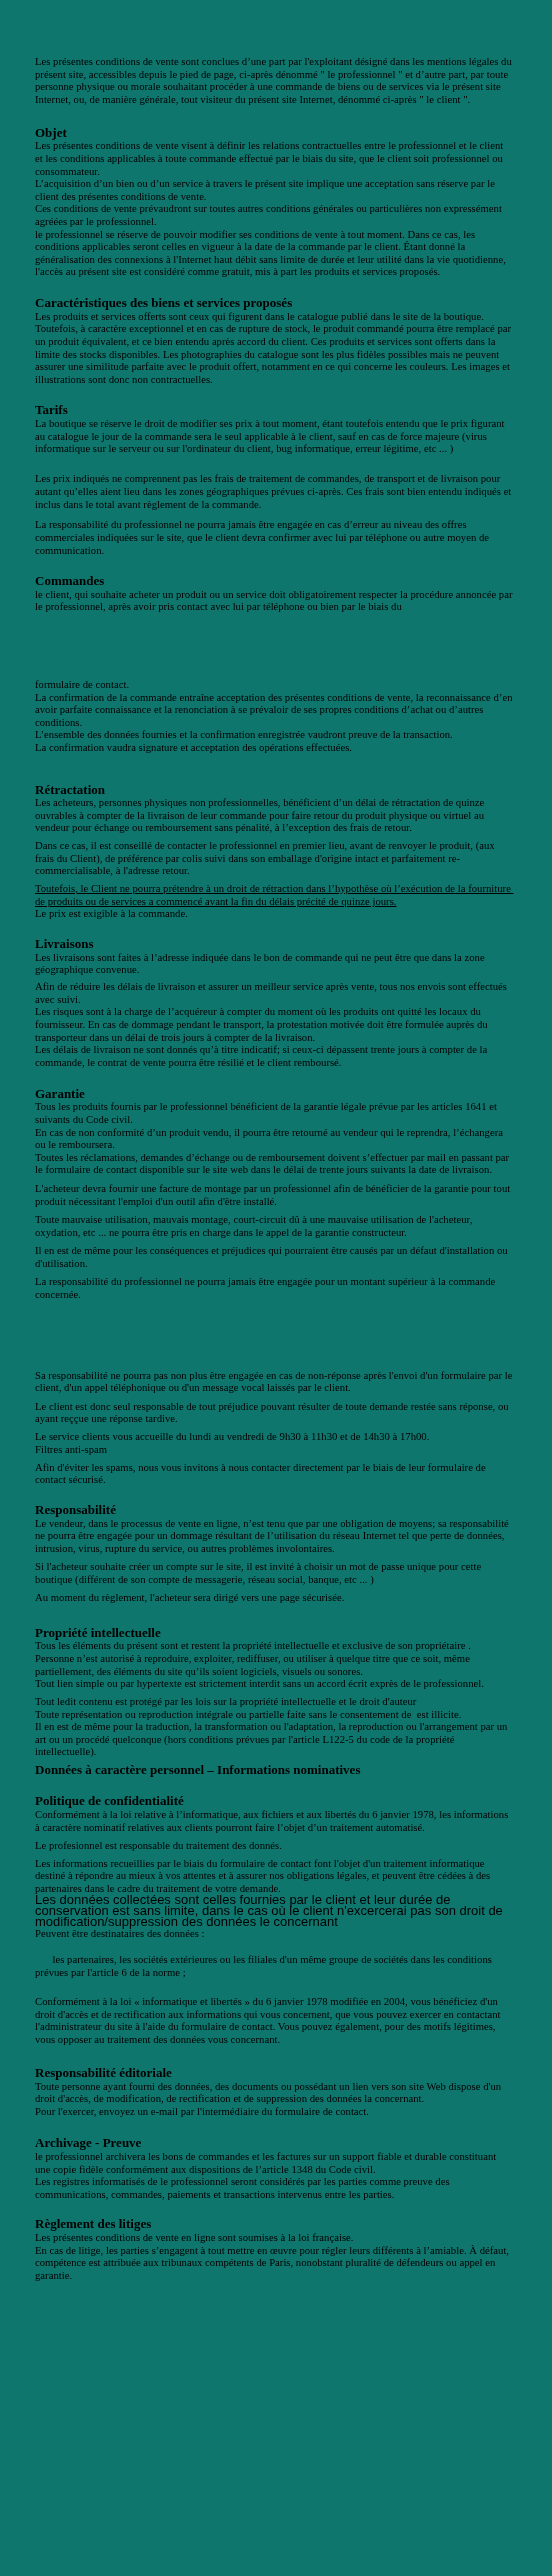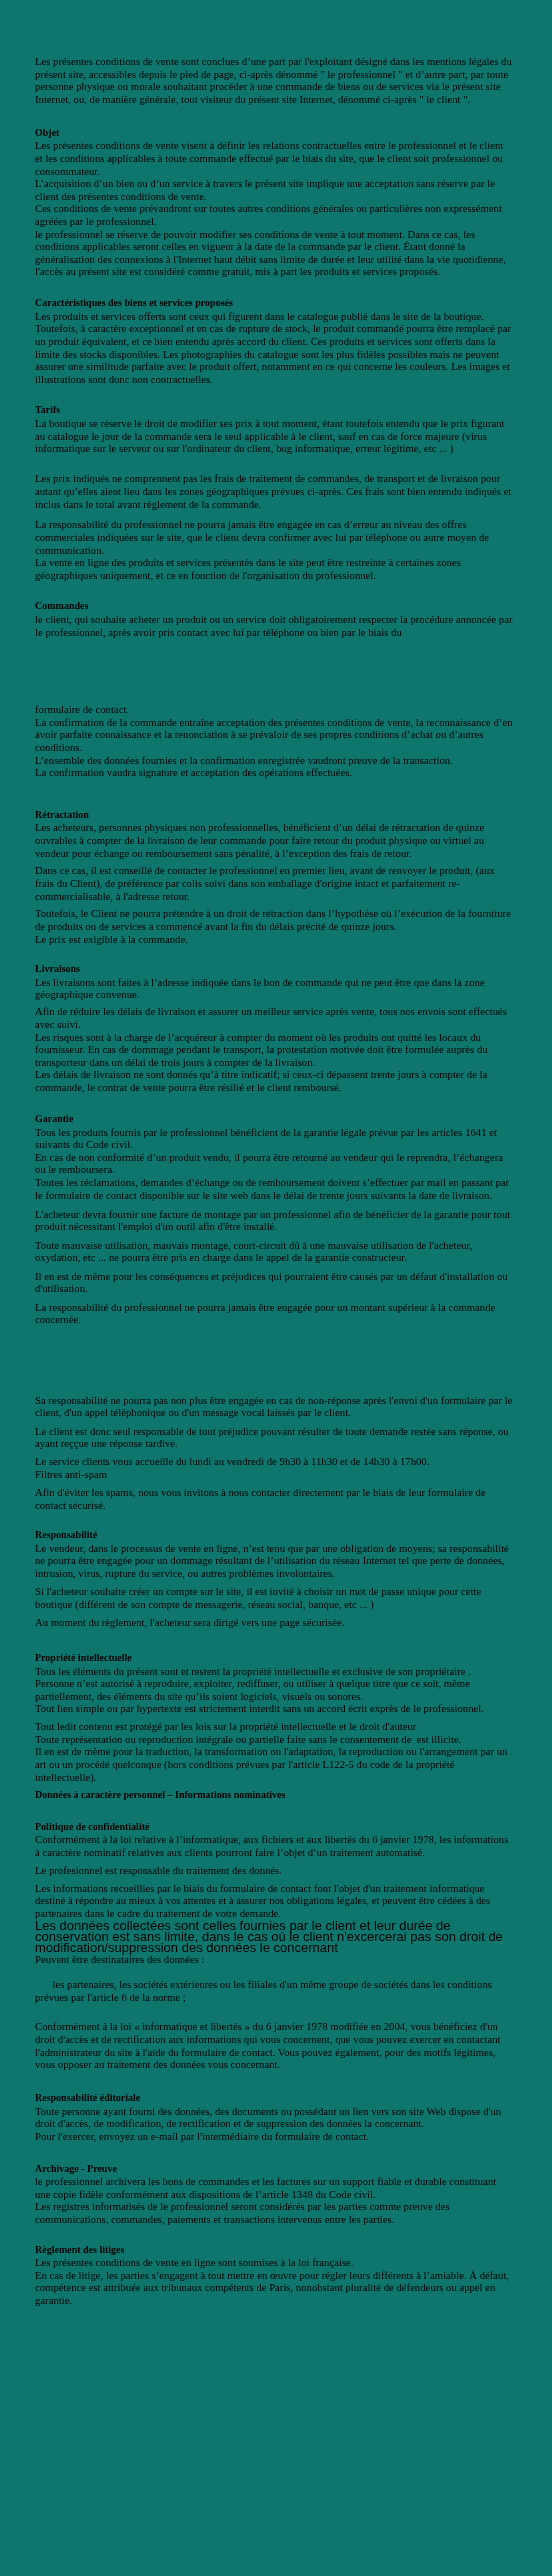--- a/index.html
+++ b/index.html
@@ -20,21 +20,21 @@
   }
   .para {
     margin: 0;
     font-size: 10.7px;
     line-height: 12.6px;
     white-space: pre-wrap;
     font-weight: normal;
   }
   .heading {
     margin: 0;
-    font-size: 10px;
+    font-size: 13px;
     line-height: 12.6px;
     font-weight: bold;
     white-space: pre-wrap;
   }
   .sans {
     font-family: "Liberation Sans", "DejaVu Sans", sans-serif;
     font-size: 13px;
     line-height: 11px;
   }
 </style>
@@ -48,31 +48,30 @@
       <p class="para">Les présentes conditions de vente visent à définir les relations contractuelles entre le professionnel et le client et les conditions applicables à toute commande effectué par le biais du site, que le client soit professionnel ou consommateur.
 L’acquisition d’un bien ou d’un service à travers le présent site implique une acceptation sans réserve par le client des présentes conditions de vente.
 Ces conditions de vente prévaudront sur toutes autres conditions générales ou particulières non expressément agréées par le professionnel.
 le professionnel se réserve de pouvoir modifier ses conditions de vente à tout moment. Dans ce cas, les conditions applicables seront celles en vigueur à la date de la commande par le client. Étant donné la généralisation des connexions à l'Internet haut débit sans limite de durée et leur utilité dans la vie quotidienne, l'accès au présent site est considéré comme gratuit, mis à part les produits et services proposés.</p>
       <h2 class="heading" style="margin-top: 19.4px;">Caractéristiques des biens et services proposés</h2>
       <p class="para">Les produits et services offerts sont ceux qui figurent dans le catalogue publié dans le site de la boutique. Toutefois, à caractère exceptionnel et en cas de rupture de stock, le produit commandé pourra être remplacé par un produit équivalent, et ce bien entendu après accord du client. Ces produits et services sont offerts dans la limite des stocks disponibles. Les photographies du catalogue sont les plus fidèles possibles mais ne peuvent assurer une similitude parfaite avec le produit offert, notamment en ce qui concerne les couleurs. Les images et illustrations sont donc non contractuelles.</p>
       <h2 class="heading" style="margin-top: 19px;">Tarifs</h2>
       <p class="para">La boutique se réserve le droit de modifier ses prix à tout moment, étant toutefois entendu que le prix figurant au catalogue le jour de la commande sera le seul applicable à le client, sauf en cas de force majeure (virus informatique sur le serveur ou sur l'ordinateur du client, bug informatique, erreur légitime, etc ... )</p>
       <p class="para" style="margin-top: 17.5px;">Les prix indiqués ne comprennent pas les frais de traitement de commandes, de transport et de livraison pour autant qu’elles aient lieu dans les zones géographiques prévues ci-après. Ces frais sont bien entendu indiqués et inclus dans le total avant règlement de la commande.</p>
       <p class="para" style="margin-top: 8.4px;">La responsabilité du professionnel ne pourra jamais être engagée en cas d’erreur au niveau des offres commerciales indiquées sur le site, que le client devra confirmer avec lui par téléphone ou autre moyen de communication.</p>
-      <p class="para">La vente en ligne des produits et services présentés dans le site peut être restreinte à certaines zones géographiques uniquement, et ce en fonction de l'organisation du professionnel.</p>
       <h2 class="heading" style="margin-top: 19px;">Commandes</h2>
       <p class="para">le client, qui souhaite acheter un produit ou un service doit obligatoirement respecter la procédure annoncée par le professionnel, après avoir pris contact avec lui par téléphone ou bien par le biais du</p>
       <p class="para" style="margin-top: 65px;">formulaire de contact.
 La confirmation de la commande entraîne acceptation des présentes conditions de vente, la reconnaissance d’en avoir parfaite connaissance et la renonciation à se prévaloir de ses propres conditions d’achat ou d’autres conditions.
 L’ensemble des données fournies et la confirmation enregistrée vaudront preuve de la transaction.
 La confirmation vaudra signature et acceptation des opérations effectuées.</p>
       <h2 class="heading" style="margin-top: 30px;">Rétractation</h2>
       <p class="para">Les acheteurs, personnes physiques non professionnelles, bénéficient d’un délai de rétractation de quinze ouvrables à compter de la livraison de leur commande pour faire retour du produit physique ou virtuel au vendeur pour échange ou remboursement sans pénalité, à l’exception des frais de retour.</p>
       <p class="para" style="margin-top: 5.2px;">Dans ce cas, il est conseillé de contacter le professionnel en premier lieu, avant de renvoyer le produit, (aux frais du Client), de préférence par colis suivi dans son emballage d'origine intact et parfaitement re-commercialisable, à l'adresse retour.</p>
-      <p class="para" style="margin-top: 5.2px;">Toutefois, le Client ne pourra prétendre à un droit de rétraction dans l’hypothèse où l’exécution de la fourniture de produits ou de services a commencé avant la fin du délais précité de quinze jours.</p>
+      <p class="para" style="margin-top: 5.2px; text-decoration: underline;">Toutefois, le Client ne pourra prétendre à un droit de rétraction dans l’hypothèse où l’exécution de la fourniture de produits ou de services a commencé avant la fin du délais précité de quinze jours.</p>
       <p class="para">Le prix est exigible à la commande.</p>
       <h2 class="heading" style="margin-top: 18px;">Livraisons</h2>
       <p class="para">Les livraisons sont faites à l’adresse indiquée dans le bon de commande qui ne peut être que dans la zone géographique convenue.</p>
       <p class="para" style="margin-top: 4.5px;">Afin de réduire les délais de livraison et assurer un meilleur service après vente, tous nos envois sont effectués avec suivi.
 Les risques sont à la charge de l’acquéreur à compter du moment où les produits ont quitté les locaux du fournisseur. En cas de dommage pendant le transport, la protestation motivée doit être formulée auprès du transporteur dans un délai de trois jours à compter de la livraison.
 Les délais de livraison ne sont donnés qu’à titre indicatif; si ceux-ci dépassent trente jours à compter de la commande, le contrat de vente pourra être résilié et le client remboursé.</p>
       <h2 class="heading" style="margin-top: 19.4px;">Garantie</h2>
       <p class="para">Tous les produits fournis par le professionnel bénéficient de la garantie légale prévue par les articles 1641 et suivants du Code civil.
 En cas de non conformité d’un produit vendu, il pourra être retourné au vendeur qui le reprendra, l’échangera ou le remboursera.
 Toutes les réclamations, demandes d’échange ou de remboursement doivent s’effectuer par mail en passant par le formulaire de contact disponible sur le site web dans le délai de trente jours suivants la date de livraison.</p>

